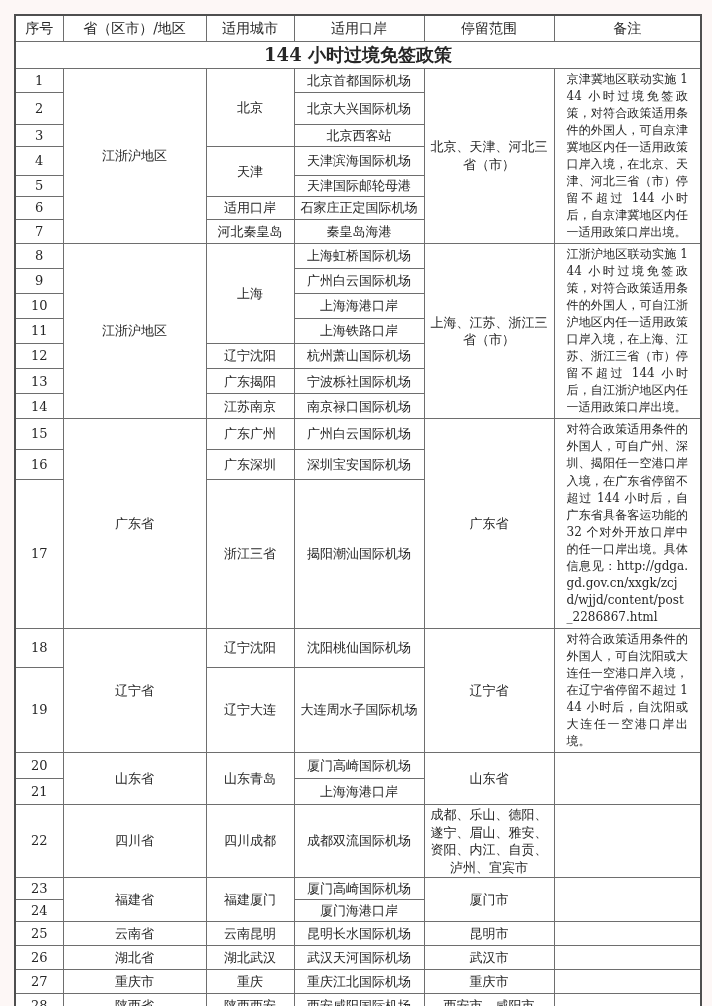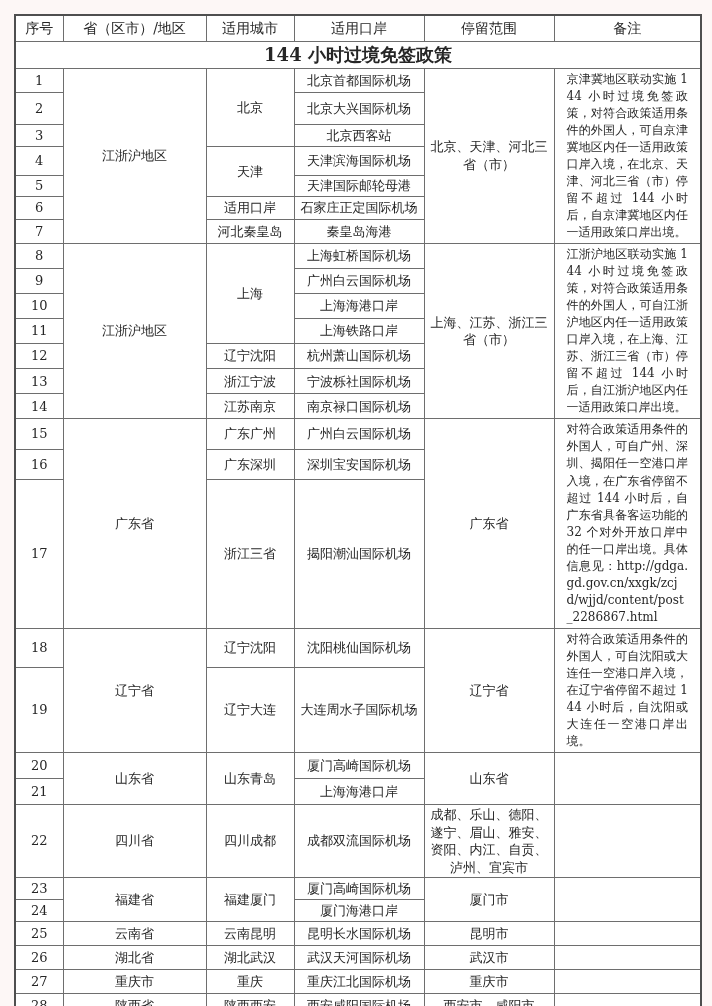--- a/index.html
+++ b/index.html
@@ -121,21 +121,21 @@
     <td>11</td>
     <td>上海铁路口岸</td>
   </tr>
   <tr style="height:22px">
     <td>12</td>
     <td>辽宁沈阳</td>
     <td>杭州萧山国际机场</td>
   </tr>
   <tr style="height:22px">
     <td>13</td>
-    <td>浙江宁波</td>
+    <td>广东揭阳</td>
     <td>宁波栎社国际机场</td>
   </tr>
   <tr style="height:22px">
     <td>14</td>
     <td>江苏南京</td>
     <td>南京禄口国际机场</td>
   </tr>
 
   <tr style="height:24px">
     <td>15</td>

